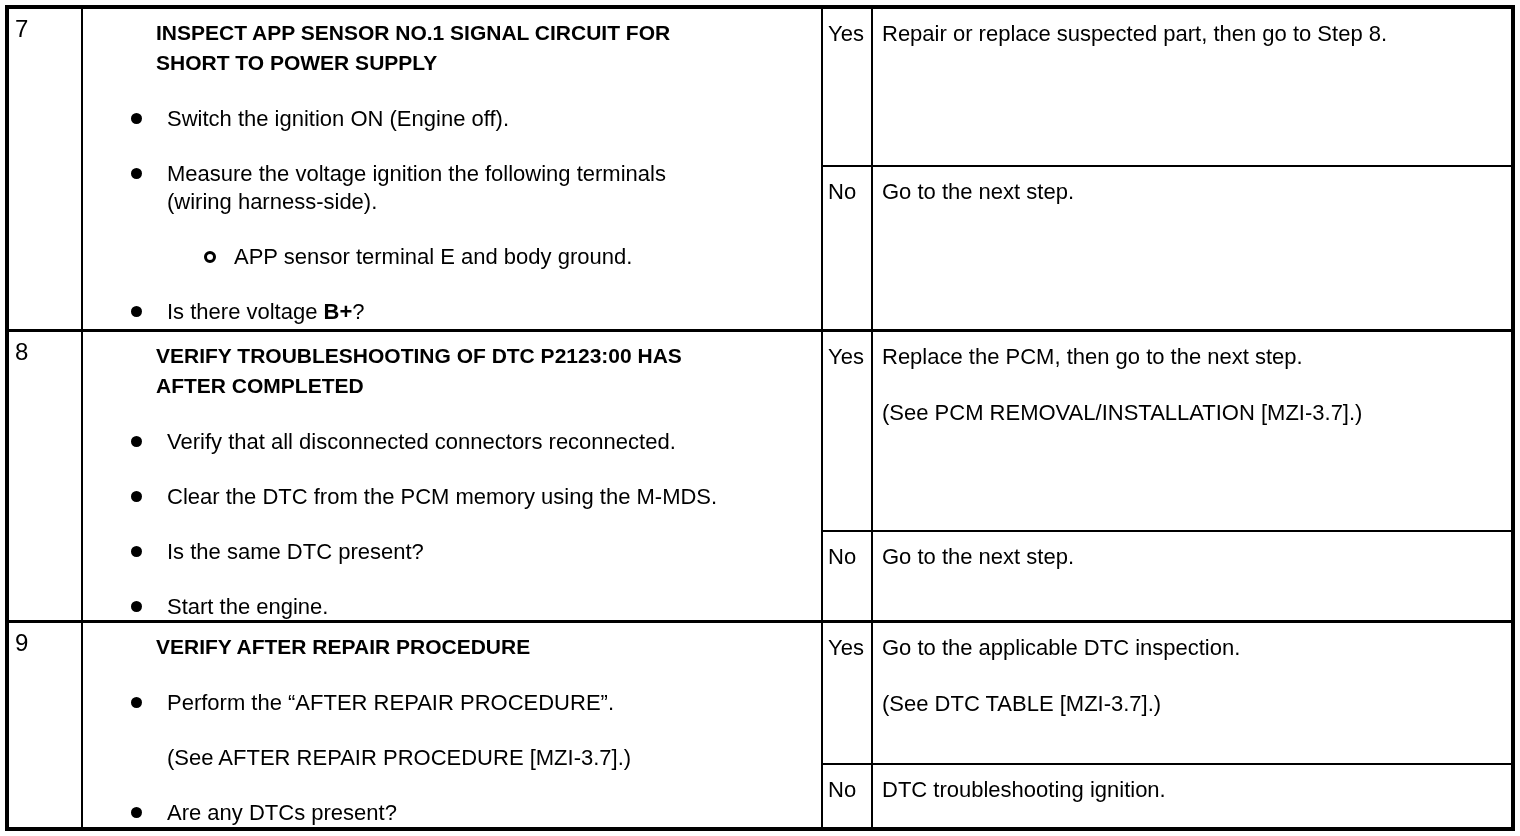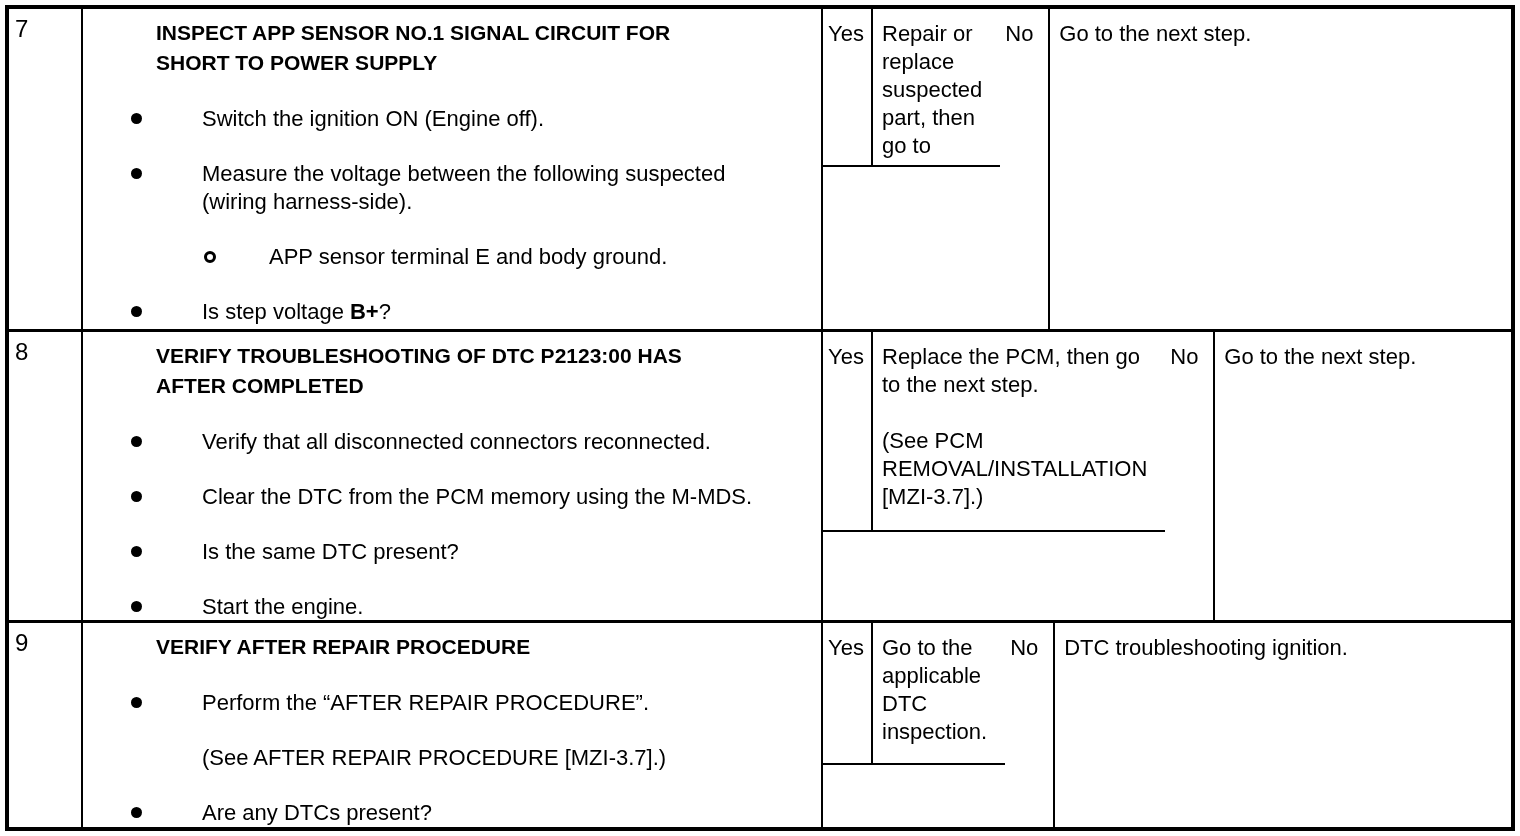--- a/index.html
+++ b/index.html
@@ -55,21 +55,20 @@
     font-size: 21px;
     line-height: 30px;
     margin: 9px 10px 0 73px;
     white-space: pre-line;
   }
   .li {
     display: flex;
     margin: 27px 10px 0 48px;
     font-size: 22px;
     line-height: 28px;
-    gap: 35px;
   }
   .li .mk {
     flex: 0 0 36px;
     position: relative;
   }
   .li .dot {
     position: absolute;
     left: 0;
     top: 8px;
     width: 11px;
@@ -88,21 +87,21 @@
     border: 3px solid #000;
     border-radius: 50%;
     background: #fff;
   }
   .li .tx { white-space: pre-line; }
   .li .tx b { font-weight: bold; }
 
   .cell-result {
     flex: 1;
     display: flex;
-    flex-direction: row;
+    flex-direction: column;
   }
   .subrow { display: flex; }
   .subrow.yes { border-bottom: 2px solid #000; }
   .subrow.yes.y7 { height: 156px; flex: 0 0 156px; }
   .subrow.yes.y8 { height: 198px; flex: 0 0 198px; }
   .subrow.yes.y9 { height: 140px; flex: 0 0 140px; }
   .subrow.no { flex: 1; }
   .cell-yn {
     width: 50px;
     flex: 0 0 50px;
@@ -135,34 +134,34 @@
         <div class="li">
           <span class="mk">
               <span class="dot"></span>
             </span>
           <span class="tx">Switch the ignition ON (Engine off).</span>
         </div>
         <div class="li">
           <span class="mk">
               <span class="dot"></span>
             </span>
-          <span class="tx">Measure the voltage between the following suspected
+          <span class="tx">Measure the voltage ignition the following terminals
 (wiring harness-side).</span>
         </div>
         <div class="li l2">
           <span class="mk">
               <span class="ring"></span>
             </span>
           <span class="tx">APP sensor terminal E and body ground.</span>
         </div>
         <div class="li">
           <span class="mk">
               <span class="dot"></span>
             </span>
-          <span class="tx"><span>Is step voltage </span><b>B+</b><span>?</span></span>
+          <span class="tx"><span>Is there voltage </span><b>B+</b><span>?</span></span>
         </div>
       </div>
       <div class="cell-result">
         <div class="subrow yes y7">
           <div class="cell-yn">Yes</div>
           <div class="cell-action">Repair or replace suspected part, then go to Step 8.</div>
         </div>
         <div class="subrow no">
           <div class="cell-yn">No</div>
           <div class="cell-action">Go to the next step.</div>

